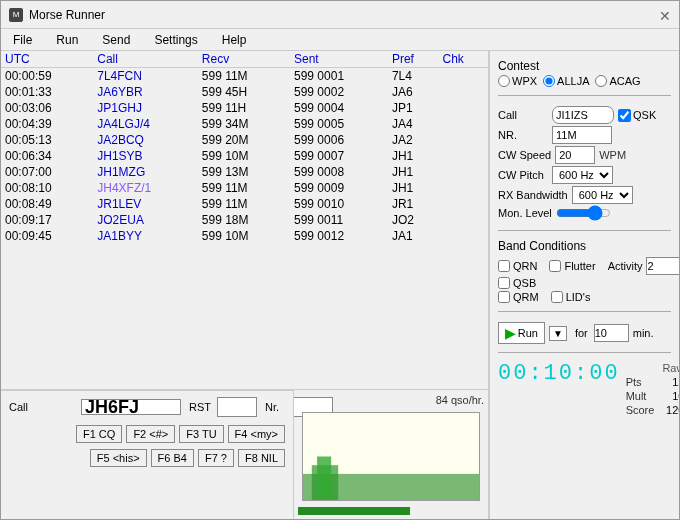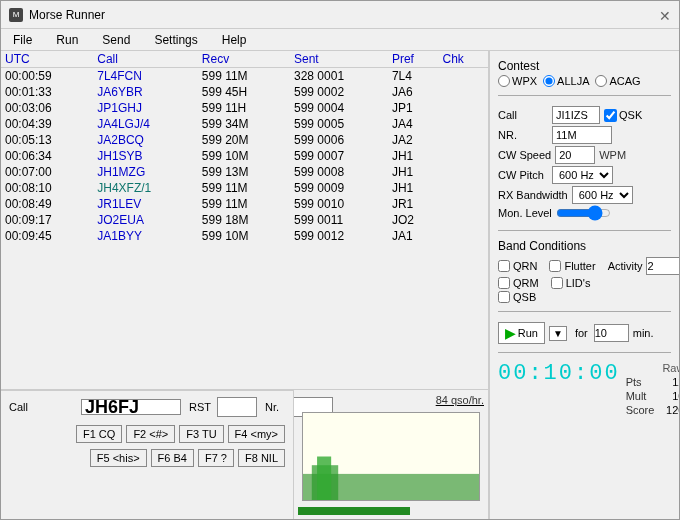--- a/index.html
+++ b/index.html
@@ -40,21 +40,21 @@
     
     .section-title { font-size: 12px; font-weight: normal; color: #000; margin-bottom: 2px; }
     
     .radio-group { display: flex; align-items: center; gap: 6px; }
     .radio-item { display: flex; align-items: center; gap: 2px; font-size: 11px; }
     .radio-item input { width: 12px; height: 12px; }
     
     .field-row { display: flex; align-items: center; gap: 4px; margin: 2px 0; }
     .field-label { font-size: 11px; color: #000; min-width: 50px; }
     .field-input { border: 1px solid #888; background: white; height: 18px; font-size: 11px; padding: 1px 3px; }
-    .field-input-call { width: 48px; }
+    .field-input-call { width: 62px; border-radius: 7px; }
     
     .checkbox-item { display: flex; align-items: center; gap: 3px; font-size: 11px; }
     .checkbox-item input { width: 12px; height: 12px; }
     
     .select-field { border: 1px solid #888; background: white; height: 18px; font-size: 11px; padding: 0 2px; }
     
     .spin-field { border: 1px solid #888; background: white; height: 18px; font-size: 11px; padding: 1px 3px; width: 40px; }
     
     .divider { border-top: 1px solid #aaa; margin: 2px 0; }
     
@@ -112,21 +112,21 @@
               <th>Sent</th>
               <th>Pref</th>
               <th>Chk</th>
             </tr>
           </thead>
           <tbody id="log-tbody">
               <tr>
       <td>00:00:59</td>
       <td style="color:#0000cc;">7L4FCN</td>
       <td>599 11M</td>
-      <td>328 0001</td>
+      <td>599 0001</td>
       <td>7L4</td>
       <td></td>
     </tr>
               <tr>
       <td>00:01:33</td>
       <td style="color:#0000cc;">JA6YBR</td>
       <td>599 45H</td>
       <td>599 0002</td>
       <td>JA6</td>
       <td></td>
@@ -166,21 +166,21 @@
               <tr>
       <td>00:07:00</td>
       <td style="color:#0000cc;">JH1MZG</td>
       <td>599 13M</td>
       <td>599 0008</td>
       <td>JH1</td>
       <td></td>
     </tr>
               <tr>
       <td>00:08:10</td>
-      <td style="color:#0f766e;">JH4XFZ/1</td>
+      <td style="color:#8b5cf6;">JH4XFZ/1</td>
       <td>599 11M</td>
       <td>599 0009</td>
       <td>JH1</td>
       <td></td>
     </tr>
               <tr>
       <td>00:08:49</td>
       <td style="color:#0000cc;">JR1LEV</td>
       <td>599 11M</td>
       <td>599 0010</td>
@@ -226,21 +226,21 @@
           </div>
           <div class="fn-row" style="margin-top:2px;">
             <button class="fn-btn">F5 &lt;his&gt;</button>
             <button class="fn-btn">F6 B4</button>
             <button class="fn-btn">F7 ?</button>
             <button class="fn-btn">F8 NIL</button>
           </div>
         </div>
 
         <div style="width:195px; border-left:1px solid #ccc; display:flex; flex-direction:column; padding:4px;">
-          <div style="display:flex; justify-content:flex-end; margin-bottom:2px;text-decoration:underline;">
+          <div style="display:flex; justify-content:flex-end; margin-bottom:2px;">
             <span style="font-size:11px; color:#333;">84 qso/hr.</span>
           </div>
           <div class="waterfall-area" style="flex:1; background:#fffff0; border:1px solid #999; position:relative; min-height:60px;">
 
             <svg width="100%" height="100%" style="position:absolute; bottom:0;">
               <rect x="0" y="70%" width="100%" height="30%" fill="#228B22" opacity="0.6"></rect>
               <rect x="5%" y="60%" width="15%" height="40%" fill="#2a9a2a" opacity="0.7"></rect>
               <rect x="8%" y="50%" width="8%" height="50%" fill="#33aa33" opacity="0.8"></rect>
             </svg>
           </div>
@@ -327,31 +327,31 @@
             <span>Flutter</span>
           </label>
           <div class="activity-row">
             <span style="font-size:11px;">Activity</span>
             <input type="number" value="2" min="1" max="10" style="width: 35px; height: 18px; font-size: 11px; border: 1px solid rgb(136, 136, 136);">
           </div>
         </div>
         <div class="band-row">
           <label class="checkbox-item">
             <input type="checkbox" style="">
+            <span>QSB</span>
+          </label>
+        </div>
+        <div class="band-row">
+          <label class="checkbox-item">
+            <input type="checkbox" style="">
             <span>QRM</span>
           </label>
           <label class="checkbox-item">
             <input type="checkbox" style="">
             <span>LID's</span>
-          </label>
-        </div>
-        <div class="band-row">
-          <label class="checkbox-item">
-            <input type="checkbox" style="">
-            <span>QSB</span>
           </label>
         </div>
       </div>
 
       <div class="divider"></div>
 
       <div class="run-row">
         <button class="run-btn">
           <span style="color:#00aa00; font-size:14px;">▶</span>
           <span>Run</span>

